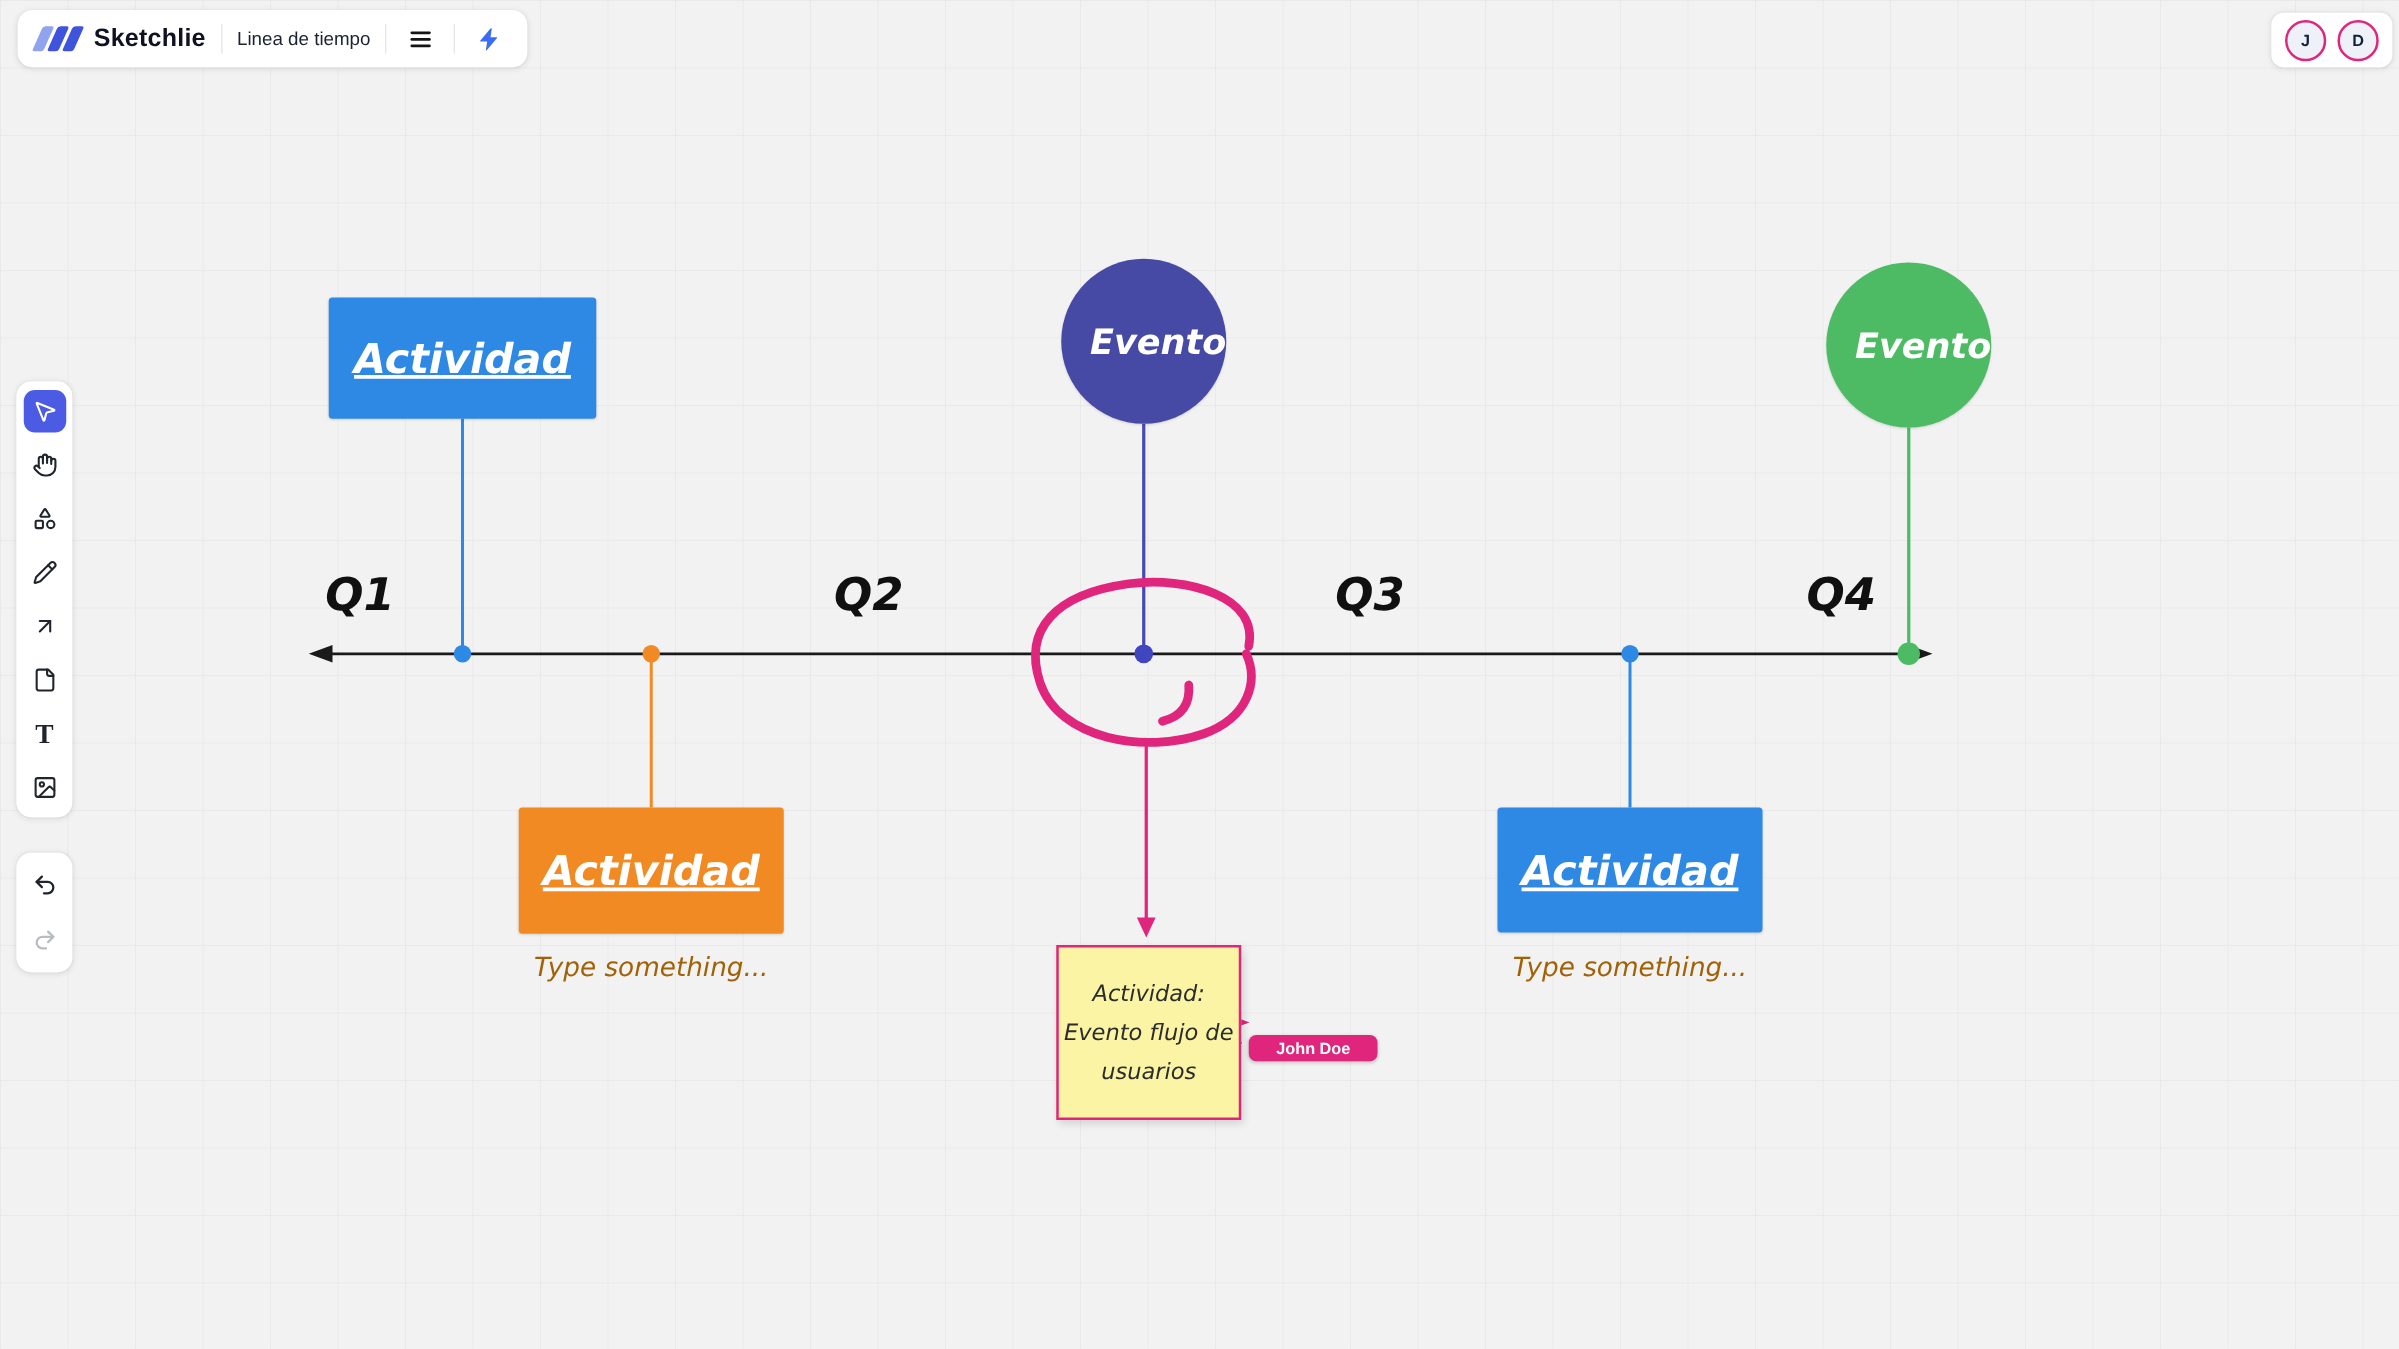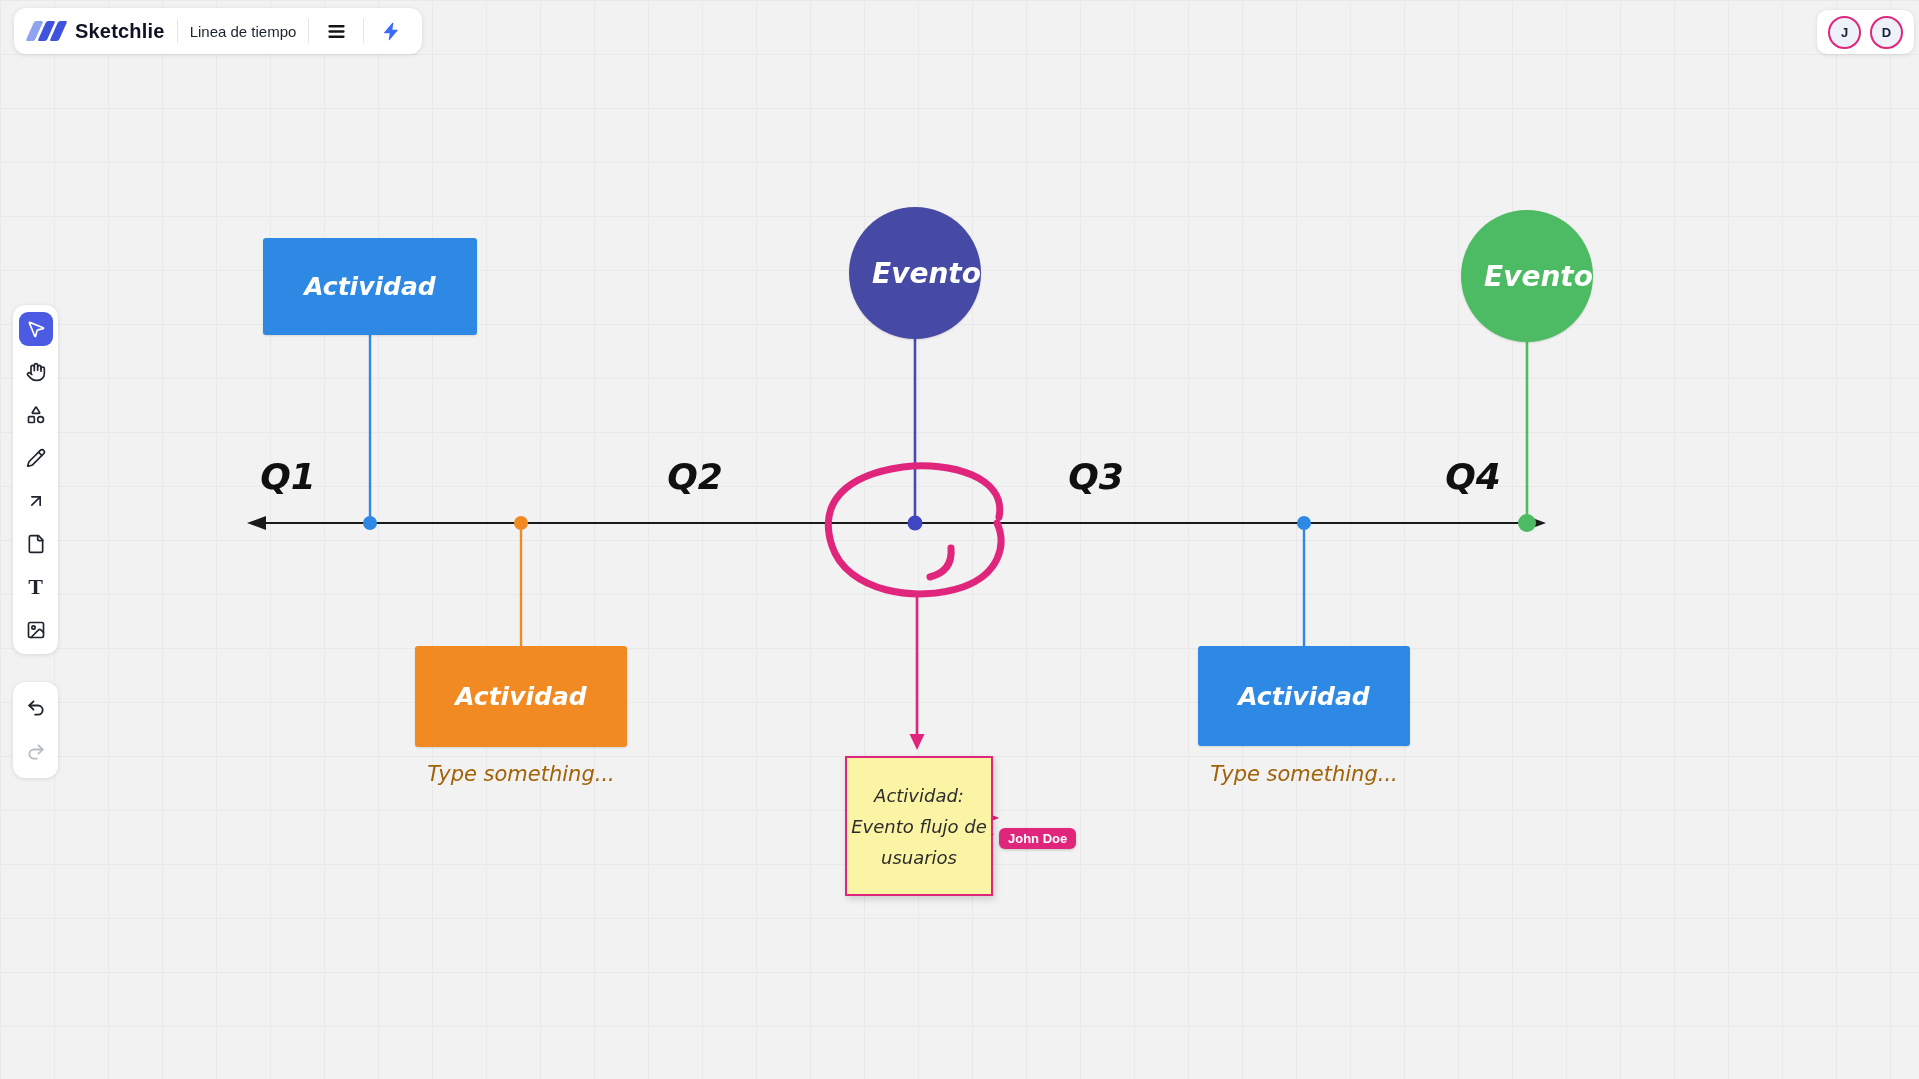--- a/index.html
+++ b/index.html
@@ -35,31 +35,31 @@
   .tool{width:34px;height:34px;border:none;background:transparent;border-radius:9px;color:#20242c;
     display:flex;align-items:center;justify-content:center;cursor:pointer;padding:0;}
   .tool.active{background:#4c5be4;color:#ffffff;}
   .tool svg{display:block;}
   .t-letter{font-family:"Liberation Serif",serif;font-size:22px;font-weight:bold;line-height:1;}
   .history{left:13px;top:682px;width:45px;display:flex;flex-direction:column;align-items:center;padding:9px 0;gap:10px;}
   .disabled{color:#b8bcc4;}
   
   .hand{font-family:"DejaVu Sans",sans-serif;font-style:italic;}
   .node-rect{position:absolute;border-radius:3px;display:flex;align-items:center;justify-content:center;
-    color:#fff;font-size:25px;font-weight:bold;box-shadow:0 1px 2px rgba(0,0,0,.12);}
+    color:#fff;font-size:33px;font-weight:bold;box-shadow:0 1px 2px rgba(0,0,0,.12);text-decoration:underline;}
   .node-circle{position:absolute;border-radius:50%;display:flex;align-items:center;justify-content:flex-end;
     color:#fff;font-size:28px;font-weight:bold;box-shadow:0 1px 2px rgba(0,0,0,.12);}
   .q-label{position:absolute;width:90px;text-align:center;font-size:36px;font-weight:bold;color:#101010;}
   .placeholder{position:absolute;width:300px;text-align:center;font-size:21px;color:#a16207;}
   .sticky-note{position:absolute;left:845px;top:756px;width:148px;height:140px;background:#faf4a4;
     border:2px solid #e0257c;box-sizing:border-box;box-shadow:2px 3px 7px rgba(0,0,0,.15);
     display:flex;flex-direction:column;align-items:center;justify-content:center;}
   .sticky-note span{display:block;font-size:18px;line-height:31px;color:#2c2c2c;text-align:center;}
   .cursor-badge{position:absolute;left:999px;top:828px;background:#e0257c;color:#fff;font-size:13px;
-    font-weight:bold;padding:3px 9px;border-radius:6px;box-shadow:0 1px 3px rgba(0,0,0,.2);white-space:nowrap;}
+    font-weight:bold;padding:3px 22px;border-radius:6px;box-shadow:0 1px 3px rgba(0,0,0,.2);white-space:nowrap;}
   .overlay-svg{position:absolute;left:0;top:0;}
 </style>
 </head>
 <body>
 
 <svg class="overlay-svg" width="1919" height="1079" viewBox="0 0 1919 1079">
 
   <line x1="255" y1="523" x2="1538" y2="523" stroke="#1a1a1a" stroke-width="2.2"></line>
   <polygon points="247,523 266,516 266,530" fill="#1a1a1a"></polygon>
   <polygon points="1546,523 1527,516 1527,530" fill="#1a1a1a"></polygon>

